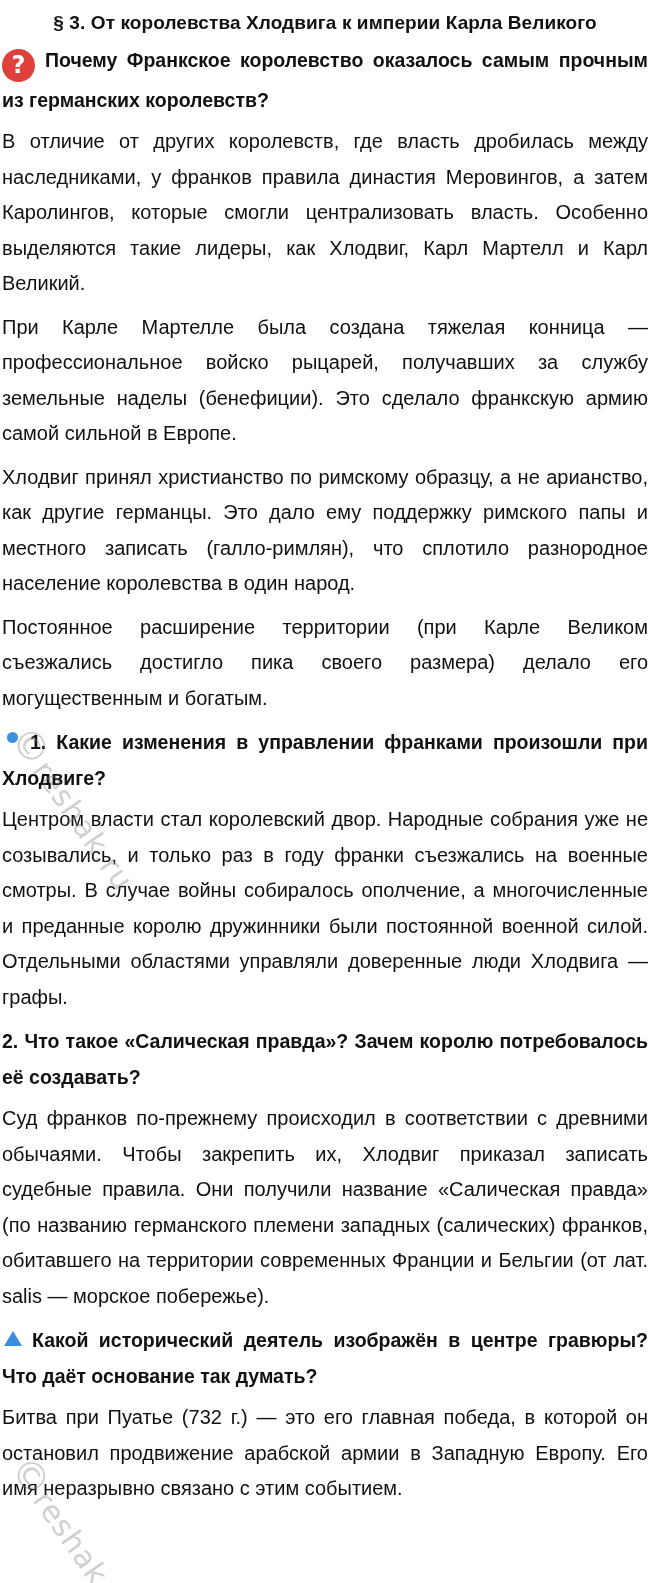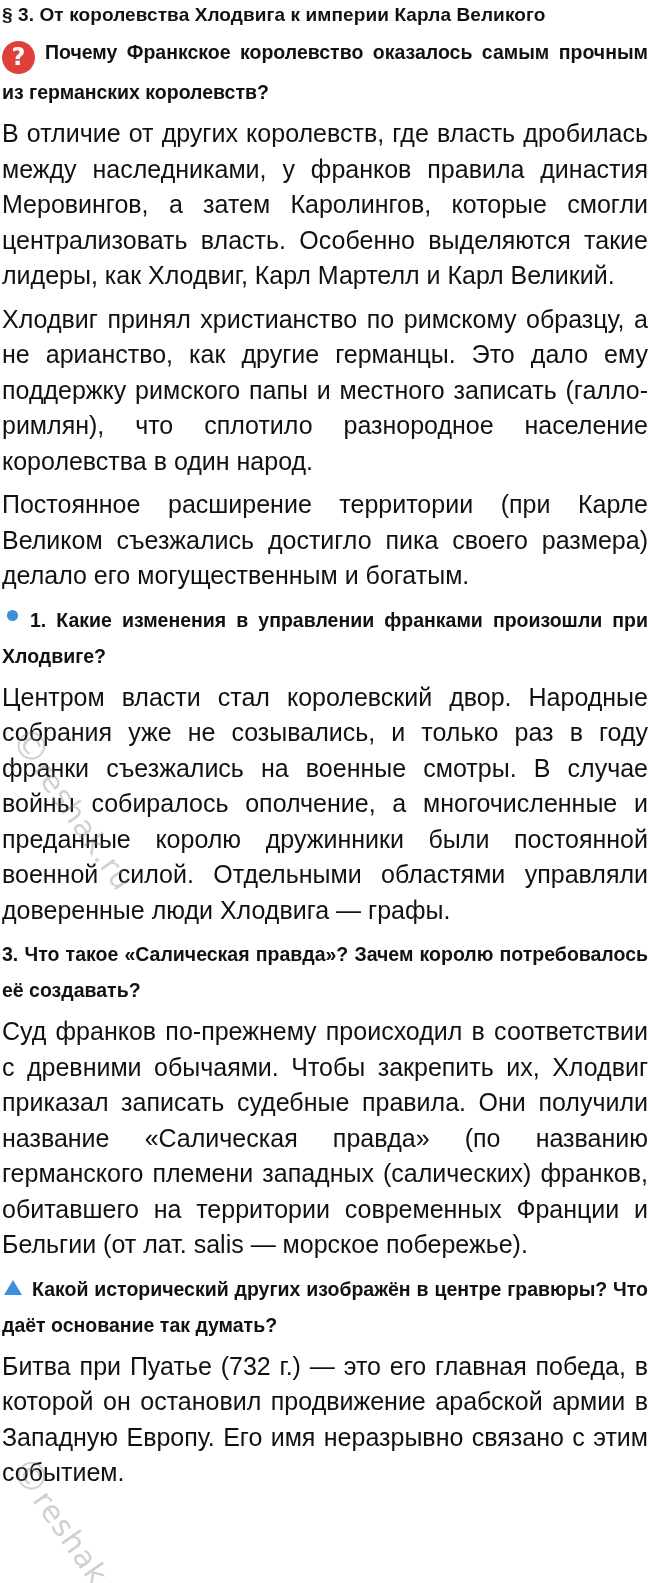--- a/index.html
+++ b/index.html
@@ -17,35 +17,35 @@
     }
     .page {
       position: relative;
       width: 646px;
       padding: 0 2px 0 2px;
     }
     .title {
       font-weight: bold;
       font-size: 19px;
       line-height: 22px;
-      text-align: left;
+      text-align: center;
       margin: 0;
-      padding-top: 4px;
+      padding-top: 12px;
       height: 26px;
       letter-spacing: 0.1px;
     }
     .question {
       font-weight: bold;
       font-size: 19.5px;
       line-height: 36px;
       text-align: justify;
       margin: 4px 0 6px 0;
     }
     .para {
-      font-size: 25px;
+      font-size: 20px;
       line-height: 35.5px;
       text-align: justify;
       margin: 0 0 8px 0;
     }
     .icon-q {
       display: inline-block;
       width: 33px;
       height: 33px;
       border-radius: 50%;
       background: #e0403a;
@@ -95,28 +95,29 @@
   </style>
 </head>
 <body>
 
 <div class="page">
 
   <h1 class="title">§ 3. От королевства Хлодвига к империи Карла Великого</h1>
 
   <div class="question"><span class="icon-q">?</span><span>Почему Франкское королевство оказалось самым прочным из германских королевств?</span></div>
   <p class="para">В отличие от других королевств, где власть дробилась между наследниками, у франков правила династия Меровингов, а затем Каролингов, которые смогли централизовать власть. Особенно выделяются такие лидеры, как Хлодвиг, Карл Мартелл и Карл Великий.</p>
+  <p class="para">При Карле Мартелле была создана тяжелая конница — профессиональное войско рыцарей, получавших за службу земельные наделы (бенефиции). Это сделало франкскую армию самой сильной в Европе.</p>
   <p class="para">Хлодвиг принял христианство по римскому образцу, а не арианство, как другие германцы. Это дало ему поддержку римского папы и местного записать (галло-римлян), что сплотило разнородное население королевства в один народ.</p>
   <p class="para">Постоянное расширение территории (при Карле Великом съезжались достигло пика своего размера) делало его могущественным и богатым.</p>
 
   <div class="question"><span class="icon-dot"></span><span>1. Какие изменения в управлении франками произошли при Хлодвиге?</span></div>
   <p class="para">Центром власти стал королевский двор. Народные собрания уже не созывались, и только раз в году франки съезжались на военные смотры. В случае войны собиралось ополчение, а многочисленные и преданные королю дружинники были постоянной военной силой. Отдельными областями управляли доверенные люди Хлодвига — графы.</p>
 
-  <div class="question"><span>3. Что такое «Салическая правда»? Зачем королю потребовалось её создавать?</span></div>
+  <div class="question"><span>2. Что такое «Салическая правда»? Зачем королю потребовалось её создавать?</span></div>
   <p class="para">Суд франков по-прежнему происходил в соответствии с древними обычаями. Чтобы закрепить их, Хлодвиг приказал записать судебные правила. Они получили название «Салическая правда» (по названию германского племени западных (салических) франков, обитавшего на территории современных Франции и Бельгии (от лат. salis — морское побережье).</p>
 
-  <div class="question"><span class="icon-tri"></span><span>Какой исторический других изображён в центре гравюры? Что даёт основание так думать?</span></div>
+  <div class="question"><span class="icon-tri"></span><span>Какой исторический деятель изображён в центре гравюры? Что даёт основание так думать?</span></div>
   <p class="para">Битва при Пуатье (732 г.) — это его главная победа, в которой он остановил продвижение арабской армии в Западную Европу. Его имя неразрывно связано с этим событием.</p>
 
 </div>
 
 <div class="watermark wm1"><span class="copy">©</span><span>reshak.ru</span></div>
 <div class="watermark wm2"><span class="copy">©</span><span>reshak.ru</span></div>
 
 </body></html>

